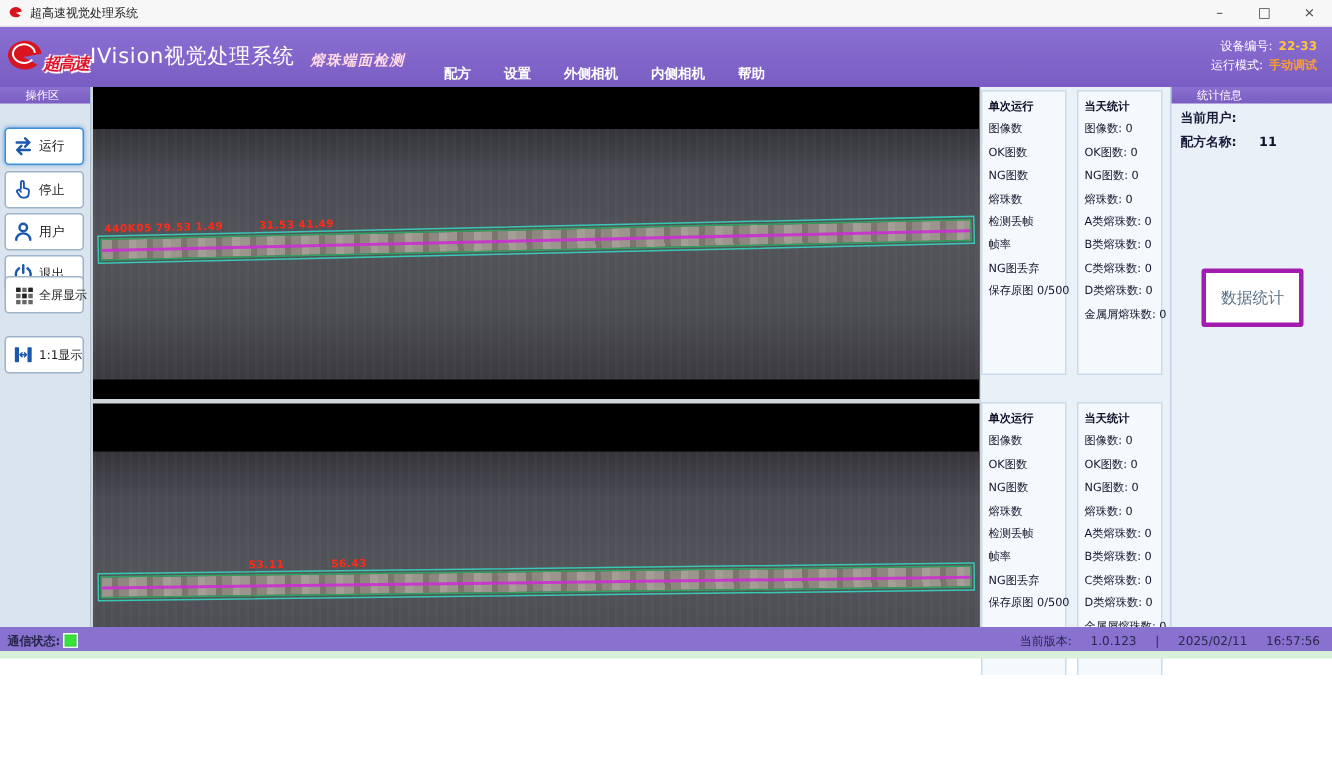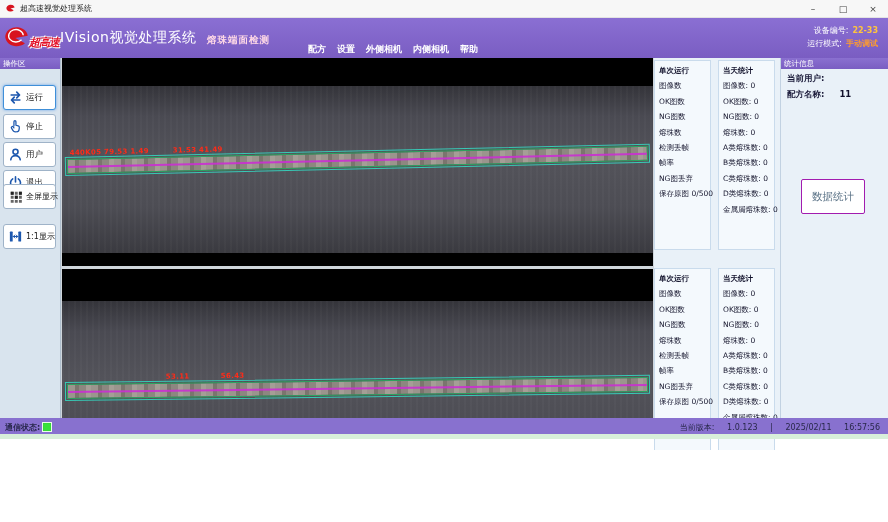--- a/index.html
+++ b/index.html
@@ -13,31 +13,31 @@
   .winctl{position:absolute;top:0;right:0;height:17px;display:flex;}
   .winctl span{width:30px;height:17px;display:flex;align-items:center;justify-content:center;
     font-size:9px;color:#444;cursor:default;}
 
   
   .hdr{position:absolute;top:18px;left:0;right:0;height:40px;background:linear-gradient(#8a6fd3,#7a5dc2);}
   .swirl{position:absolute;left:3px;top:6px;}
   .logo-txt{position:absolute;left:29px;top:17px;font-size:11px;font-style:italic;font-weight:bold;color:#e3142a;
     text-shadow:0 0 2px #fff,1px 1px 0 #fff,-1px -1px 0 #fff;letter-spacing:-1px;}
   .app-title{position:absolute;left:60px;top:11px;font-size:14px;font-weight:normal;color:#fff;letter-spacing:.5px;}
-  .app-sub{position:absolute;left:207px;top:16px;font-size:9.5px;font-weight:bold;color:#ffd9e6;letter-spacing:1px;}
-  .menus{position:absolute;left:308px;top:25px;display:flex;gap:11px;justify-content:space-between;}
+  .app-sub{position:absolute;left:207px;top:16px;font-size:9.5px;font-weight:bold;color:#ffd9e6;letter-spacing:1px;font-style:italic;}
+  .menus{position:absolute;left:296px;top:25px;display:flex;gap:22px;justify-content:space-between;}
   .menus div{font-size:9px;font-weight:bold;color:#fff;cursor:default;}
   .devinfo{position:absolute;right:10px;top:6px;text-align:right;font-size:8px;line-height:13px;color:#fff;}
   .devinfo b{color:#ffc43d;font-weight:bold;margin-left:4px;}
   .devinfo .mode{color:#ff9d2e;}
 
   
   .sidebar{position:absolute;top:58px;left:0;width:60px;bottom:32px;background:#d9e4ee;border-right:1px solid #aebecd;}
   .paneltitle{height:11px;background:linear-gradient(#8a70d0,#7a5dc2);color:#fff;font-size:7.5px;
-    line-height:11px;padding-left:3px;}
+    line-height:11px;padding-left:17px;}
   .sbtn{position:absolute;left:3px;width:53px;height:25px;background:#fff;border:1px solid #9fb3c8;border-radius:3px;
     display:flex;align-items:center;gap:2px;padding-left:3px;box-sizing:border-box;cursor:default;}
   .sbtn .lbl{font-size:8.5px;color:#1a1a1a;white-space:nowrap;}
   .sbtn.active{border:1px solid #3f8fd8;box-shadow:0 0 3px rgba(60,140,230,.7);}
   .sbtn .ic{width:17px;height:17px;flex:0 0 17px;display:flex;align-items:center;justify-content:center;}
 
   
   .main{position:absolute;top:58px;left:61px;width:593px;bottom:32px;background:#cfd6dc;}
   .cam{position:absolute;left:1px;right:1px;background:#000;overflow:hidden;}
   .cam1{top:0;height:208px;}
@@ -68,21 +68,21 @@
   .pB1{left:0;top:210px;height:194px;} .pB2{left:64px;top:210px;height:194px;}
 
   
   .info{position:absolute;top:58px;left:780px;right:0;bottom:32px;background:#e9f1f8;border-left:1px solid #c2d2e2;}
   .info .row{margin:4px 0 0 6px;font-size:8.5px;font-weight:bold;color:#1b1b3a;}
   .info .row b{margin-left:15px;font-weight:bold;color:#10102a;}
   .btn-prepare{position:absolute;left:17px;top:58px;width:70px;height:35px;
     background:linear-gradient(#f9b43a,#f19c12);border:1px solid #d2880e;
     font-size:12px;color:#333;display:flex;align-items:center;justify-content:center;cursor:default;}
   .btn-data{position:absolute;left:20px;top:121px;width:62px;height:33px;background:#fff;
-    border:1px solid #a21caf;border-radius:2px;font-size:10.5px;color:#5a7286;
+    border:3px solid #a21caf;border-radius:2px;font-size:10.5px;color:#5a7286;
     display:flex;align-items:center;justify-content:center;cursor:default;}
 
   
   .footer{position:absolute;left:0;right:0;bottom:16px;height:16px;background:#8871cf;}
   .footer .comm{position:absolute;left:5px;top:4px;font-size:8px;color:#26264a;font-weight:bold;}
   .commdot{position:absolute;left:42px;top:4px;width:8px;height:8px;background:#3ae03c;
     border:1px solid #e9ffe9;box-shadow:0 0 1px #1d8d20 inset;}
   .footer .ver{position:absolute;right:8px;top:4px;font-size:8px;color:#28284a;}
   .footer .ver span{margin-left:10px;}
   .greenstrip{position:absolute;left:0;right:0;bottom:11px;height:5px;background:#d8efda;}

